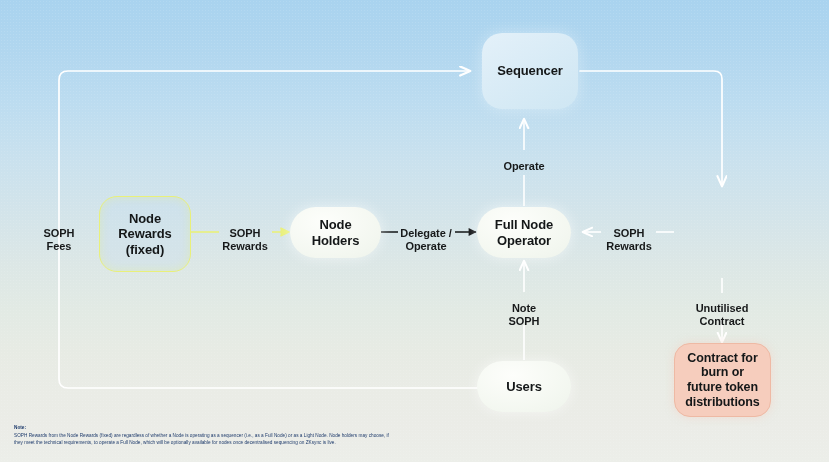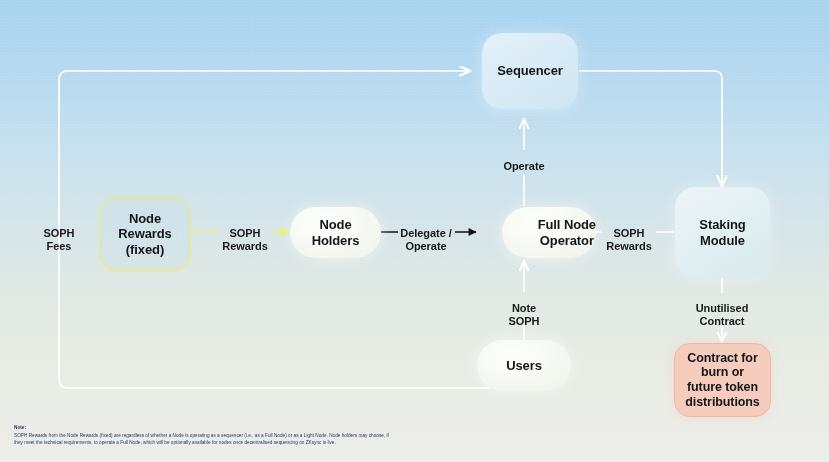--- a/index.html
+++ b/index.html
@@ -173,31 +173,27 @@
     <span class="lbl">Node
 Rewards
 (fixed)</span>
   </div>
 
   <div class="node pill" style="left:290px; top:207px; width:91px; height:51px;">
     <span class="lbl">Node
 Holders</span>
   </div>
 
-  <div class="node pill" style="left:502px; top:207px; width:94px; height:51px;justify-content:flex-end;">
+  <div class="node pill" style="left:477px; top:207px; width:94px; height:51px;">
     <span class="lbl">Full Node
 Operator</span>
   </div>
 
-  <div class="node card card-stake" style="left:675px; top:187px; width:95px; height:91px;">
-    <span class="lbl">Staking
-Module</span>
-  </div>
-
-  <div class="node pill" style="left:477px; top:340px; width:94px; height:51px;text-align:center;">
+
+  <div class="node pill" style="left:477px; top:361px; width:94px; height:51px;text-align:center;">
     <span class="lbl">Users</span>
   </div>
 
   <div class="node card card-contract" style="left:674px; top:343px; width:97px; height:74px; font-size:12.5px;">
     <span class="lbl">Contract for
 burn or
 future token
 distributions</span>
   </div>
 

